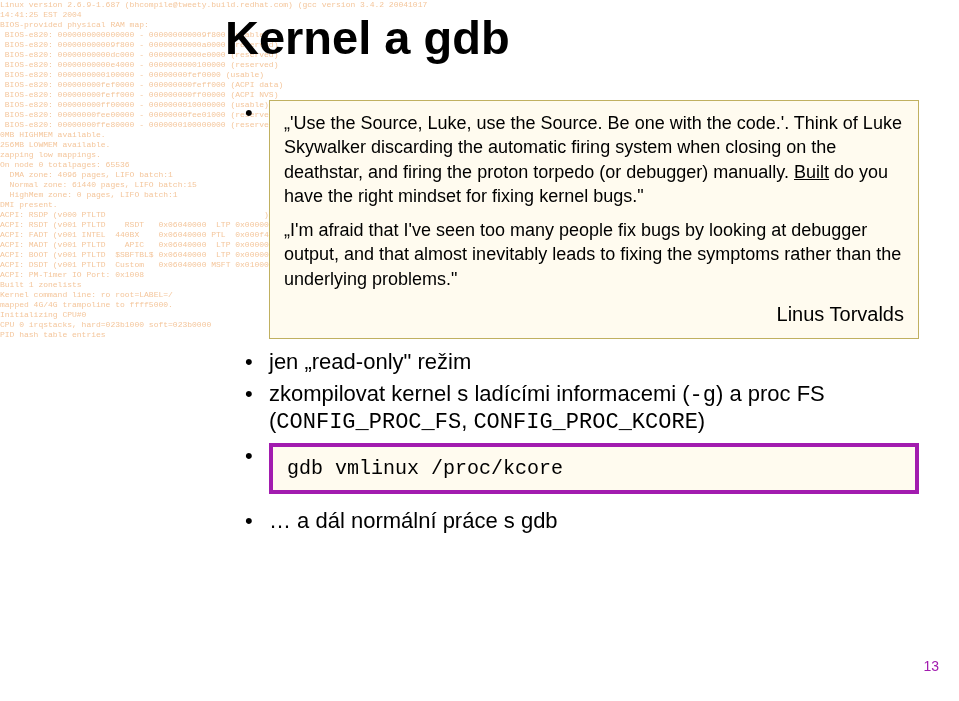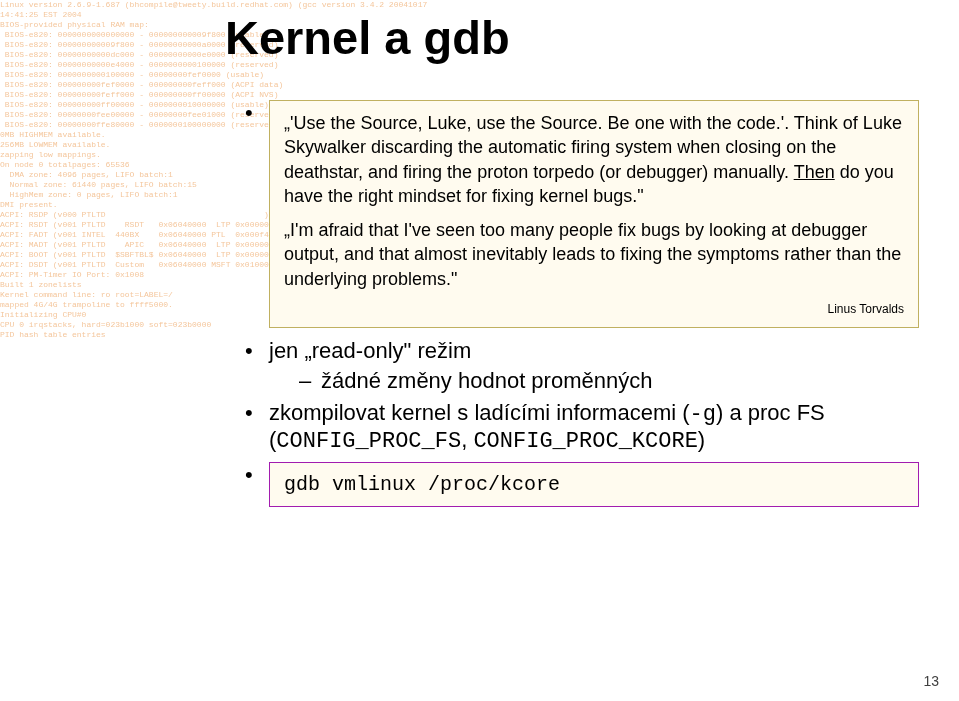--- a/index.html
+++ b/index.html
@@ -62,21 +62,21 @@
     font-size: 18px;
     line-height: 1.35;
     color: #000;
   }
   .quote-box p {
     margin-bottom: 10px;
   }
   .quote-box p:last-of-type { }
   .attribution {
     text-align: right;
-    font-size: 12px;
+    font-size: 20px;
     margin-top: 4px;
   }
   ul.sub {
     list-style: none;
     padding-left: 30px;
     margin-top: 4px;
   }
   ul.sub > li {
     position: relative;
     font-size: 22px;
@@ -89,33 +89,33 @@
     position: absolute;
     left: 0;
     top: 0;
   }
   .code-inline {
     font-family: "Courier New", monospace;
     font-size: 22px;
   }
   .code-box {
     background: #fffbef;
-    border: 1px solid #a21caf;
+    border: 4px solid #a21caf;
     padding: 10px 14px;
     margin: 8px 0 14px 0;
     font-family: "Courier New", monospace;
     font-size: 20px;
     color: #000;
   }
   .page-num {
     position: absolute;
-    bottom: 12px;
+    bottom: 27px;
     right: 20px;
     font-size: 14px;
-    color: #404040;
+    color: #a21caf;
   }
   .underline { text-decoration: underline; }
 </style>
 </head>
 <body>
 
 <div class="bg-text">Linux version 2.6.9-1.687 (bhcompile@tweety.build.redhat.com) (gcc version 3.4.2 20041017
 14:41:25 EST 2004
 BIOS-provided physical RAM map:
  BIOS-e820: 0000000000000000 - 000000000009f800 (usable)
@@ -150,38 +150,40 @@
 CPU 0 irqstacks, hard=023b1000 soft=023b0000
 PID hash table entries</div>
 
 <div class="slide">
   <h1 class="title">Kernel a gdb</h1>
 
   <ul class="main">
     <li>
       <div class="quote-box">
         <p>
-          <span>„'Use the Source, Luke, use the Source. Be one with the code.'. Think of Luke Skywalker discarding the automatic firing system when closing on the deathstar, and firing the proton torpedo (or debugger) manually. </span><span class="underline">Then</span><span> do you have the right mindset for fixing kernel bugs."</span>
+          <span>„'Use the Source, Luke, use the Source. Be one with the code.'. Think of Luke Skywalker discarding the automatic firing system when closing on the deathstar, and firing the proton torpedo (or debugger) manually. </span><span class="underline">Built</span><span> do you have the right mindset for fixing kernel bugs."</span>
         </p>
         <p>„I'm afraid that I've seen too many people fix bugs by looking at debugger output, and that almost inevitably leads to fixing the symptoms rather than the underlying problems."</p>
         <div class="attribution">Linus Torvalds</div>
       </div>
     </li>
 
     <li>
       <span>jen „read-only" režim</span>
       <ul class="sub">
-        <li>žádné změny hodnot proměnných</li>
       </ul>
     </li>
 
     <li>
       <span>zkompilovat kernel s ladícími informacemi (</span><span class="code-inline">-g</span><span>) a proc FS (</span><span class="code-inline">CONFIG_PROC_FS</span><span>, </span><span class="code-inline">CONFIG_PROC_KCORE</span><span>)</span>
     </li>
 
     <li>
       <div class="code-box">gdb vmlinux /proc/kcore</div>
     </li>
 
+    <li>
+      <span>… a dál normální práce s gdb</span>
+    </li>
   </ul>
 </div>
 
 <div class="page-num">13</div>
 
 </body></html>

